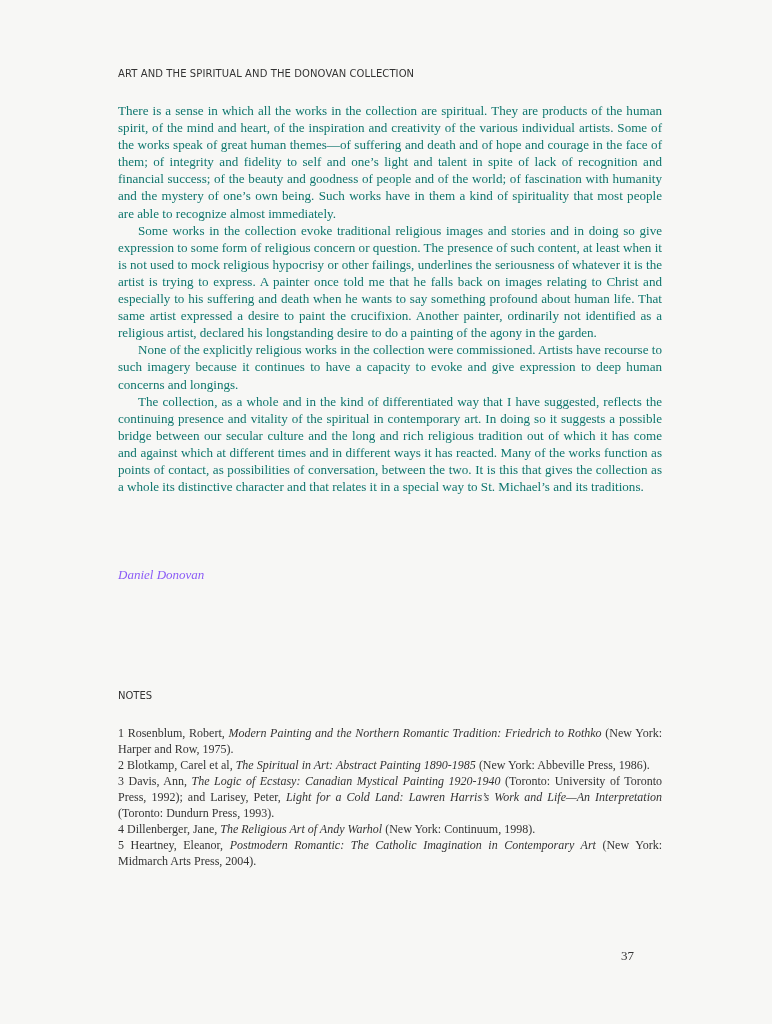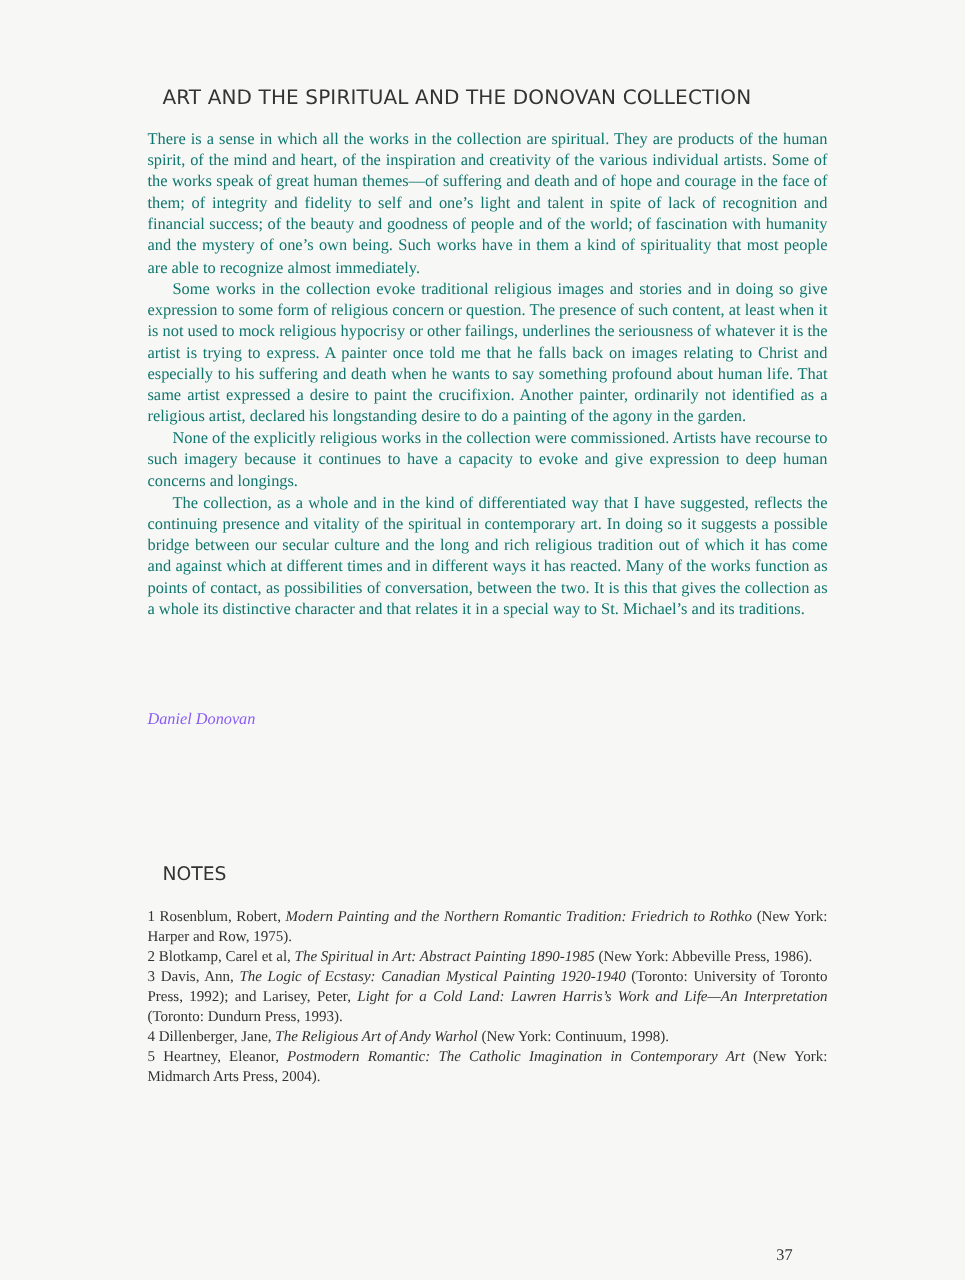--- a/index.html
+++ b/index.html
@@ -5,53 +5,53 @@
     html, body { margin: 0; padding: 0; }
     body {
       width: 772px; height: 1024px;
       background: #f7f7f5;
       position: relative;
       overflow: hidden;
       color: #2a2a2a;
     }
     .page { position: absolute; left: 118px; top: 0; width: 544px; }
     .heading {
-      position: absolute; top: 68px; left: 12px;
+      position: absolute; top: 68px; left: 0;
       font-family: "DejaVu Sans", sans-serif;
-      font-size: 16px; letter-spacing: 0.1px; color: #333;
+      font-size: 10px; letter-spacing: 0.1px; color: #333;
       white-space: nowrap;
     }
     .body {
       position: absolute; top: 102px; left: 0; width: 544px;
       font-family: "Liberation Serif", serif;
       font-size: 13.1px; line-height: 17.1px;
       text-align: justify; color: #0f766e;
     }
     .body p { margin: 0; text-indent: 20px; }
     .body p.first { text-indent: 0; }
     .sig {
       position: absolute; top: 567px; left: 0;
       font-family: "Liberation Serif", serif; font-style: italic;
       font-size: 13px; color: #8b5cf6;
     }
     .notes-title {
-      position: absolute; top: 690px; left: 12px;
-      font-family: "DejaVu Sans", sans-serif; font-size: 15px; color: #333;
+      position: absolute; top: 690px; left: 0;
+      font-family: "DejaVu Sans", sans-serif; font-size: 10px; color: #333;
     }
     .notes {
       position: absolute; top: 725px; left: 0; width: 544px;
       font-family: "Liberation Serif", serif;
       font-size: 12px; line-height: 16px; color: #333;
       text-align: justify;
     }
     .note { margin: 0; }
     .note i { }
     .pagenum {
       position: absolute; top: 948px; left: 621px;
-      font-family: "Liberation Serif", serif; font-size: 13px; color: #333; margin-top: 48px;
+      font-family: "Liberation Serif", serif; font-size: 13px; color: #333;
     }
   </style>
 </head>
 <body>
 
 <div class="page">
   <div class="heading">ART AND THE SPIRITUAL AND THE DONOVAN COLLECTION</div>
 
   <div class="body">
     <p class="first">There is a sense in which all the works in the collection are spiritual. They are products of the human spirit, of the mind and heart, of the inspiration and creativity of the various individual artists. Some of the works speak of great human themes—of suffering and death and of hope and courage in the face of them; of integrity and fidelity to self and one’s light and talent in spite of lack of recognition and financial success; of the beauty and goodness of people and of the world; of fascination with humanity and the mystery of one’s own being. Such works have in them a kind of spirituality that most people are able to recognize almost immediately.</p>

